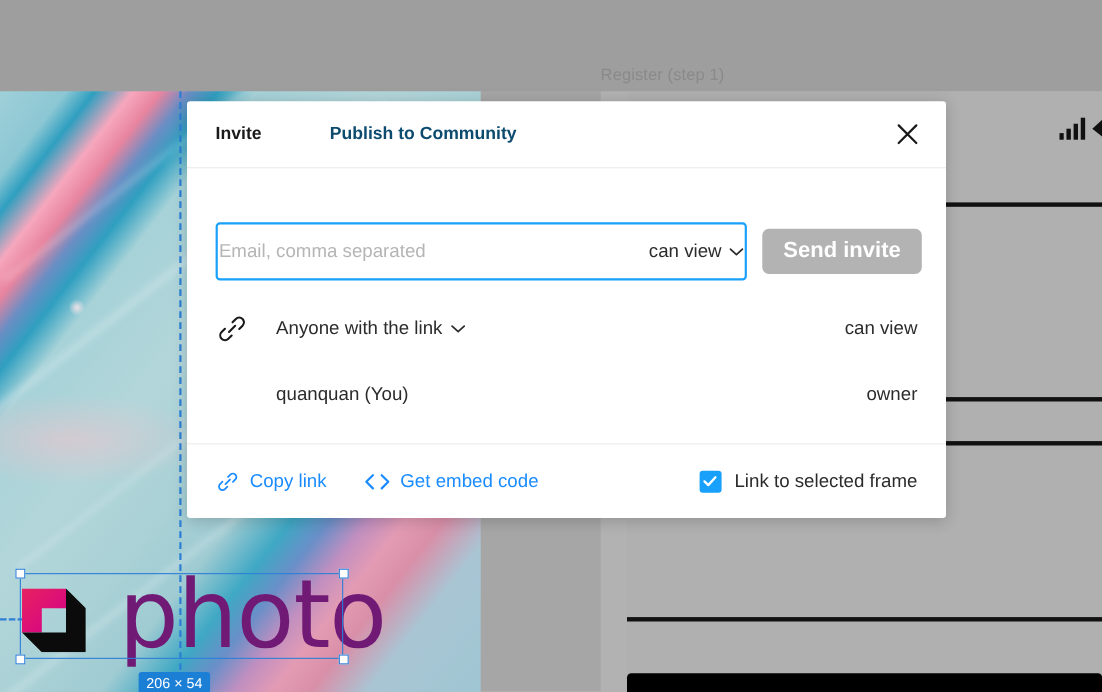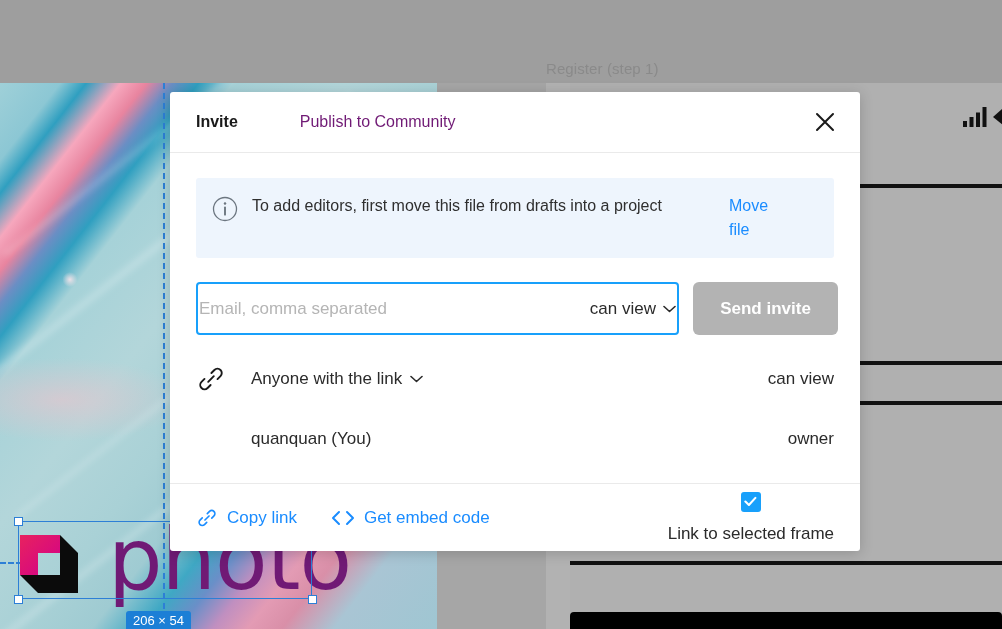--- a/index.html
+++ b/index.html
@@ -197,21 +197,21 @@
     align-items: center;
     padding: 0 26px;
     box-sizing: border-box;
   }
   .tab {
     font-size: 16px;
     cursor: pointer;
     white-space: nowrap;
   }
   .tab.active { color: #1a1a1a; font-weight: 600; margin-right: 62px; }
-  .tab.inactive { color: #701a75; font-weight: 400; }
+  .tab.inactive { color: #0c4a6e; font-weight: 700; }
 
   .close-btn {
     position: absolute;
     right: 20px; top: 50%;
     transform: translateY(-50%);
     width: 30px; height: 30px;
     display: flex; align-items: center; justify-content: center;
     cursor: pointer;
   }
 
@@ -274,25 +274,25 @@
     gap: 7px;
     font-size: 17px;
     color: #2b2b2b;
     cursor: pointer;
     white-space: nowrap;
   }
   .send-btn {
     flex: 0 0 auto;
     margin-left: 14px;
     width: 145px;
-    height: 53px;
+    height: 41px;
     background: #b3b3b3;
     border-radius: 6px;
     color: #ffffff;
-    font-size: 17px;
+    font-size: 20px;
     font-weight: 600;
     display: flex;
     align-items: center;
     justify-content: center;
     cursor: default;
   }
 
   
   .access-list { margin-top: 14px; padding-bottom: 14px; }
   .access-row {
@@ -336,21 +336,20 @@
     white-space: nowrap;
   }
   .footer-link + .footer-link { margin-left: 34px; }
   .footer-spacer { flex: 1 1 auto; }
   .footer-check {
     display: flex;
     align-items: center;
     gap: 12px;
     cursor: pointer;
     white-space: nowrap;
-    flex-direction: column;
   }
   .checkbox {
     width: 20px; height: 20px;
     background: #18a0fb;
     border-radius: 3px;
     display: flex;
     align-items: center;
     justify-content: center;
     flex: 0 0 auto;
   }
@@ -426,31 +425,20 @@
       <div class="tab inactive">Publish to Community</div>
       <div class="close-btn">
         <svg width="22" height="22" viewBox="0 0 22 22">
           <path d="M3 3 L19 19 M19 3 L3 19" stroke="#1a1a1a" stroke-width="2" stroke-linecap="round"></path>
         </svg>
       </div>
     </div>
 
     <div class="dialog-body">
 
-      <div class="banner">
-        <div class="banner-icon">
-          <svg width="26" height="26" viewBox="0 0 26 26">
-            <circle cx="13" cy="13" r="11.5" fill="none" stroke="#6c7680" stroke-width="1.3"></circle>
-            <circle cx="13" cy="7.6" r="1.25" fill="#6c7680"></circle>
-            <rect x="12.05" y="10.6" width="1.9" height="9" rx="0.9" fill="#6c7680"></rect>
-          </svg>
-        </div>
-        <div class="banner-text">To add editors, first move this file from drafts into a project</div>
-        <div class="banner-link">Move file</div>
-      </div>
 
       <div class="invite-row">
         <div class="email-input">
           <div class="email-placeholder">Email, comma separated</div>
           <div class="perm-select">
             <span>can view</span>
             <svg width="13" height="8" viewBox="0 0 13 8">
               <path d="M1 1.5 L6.5 6.5 L12 1.5" fill="none" stroke="#2b2b2b" stroke-width="1.6" stroke-linecap="round" stroke-linejoin="round"></path>
             </svg>
           </div>

